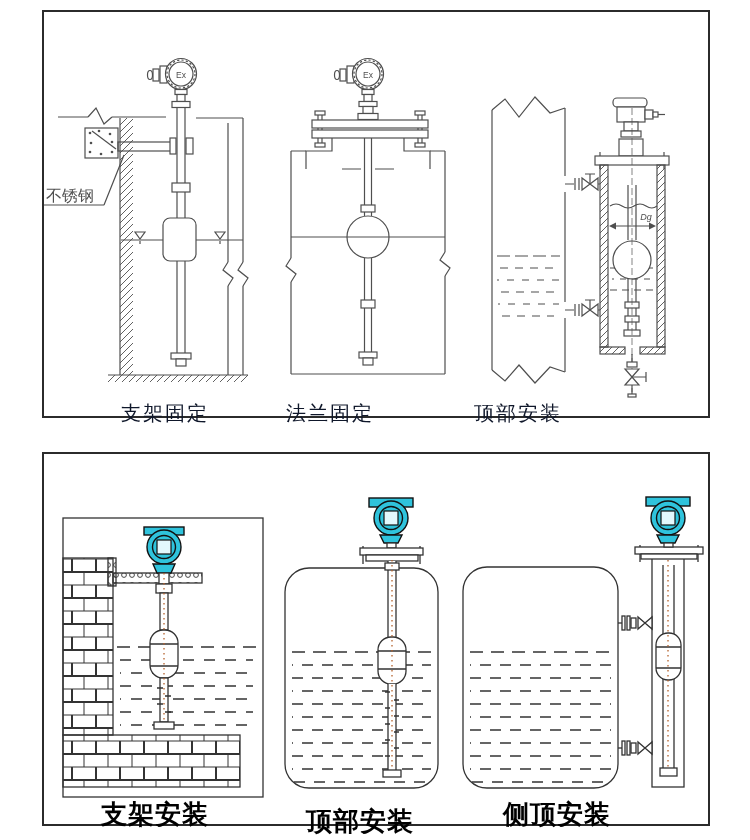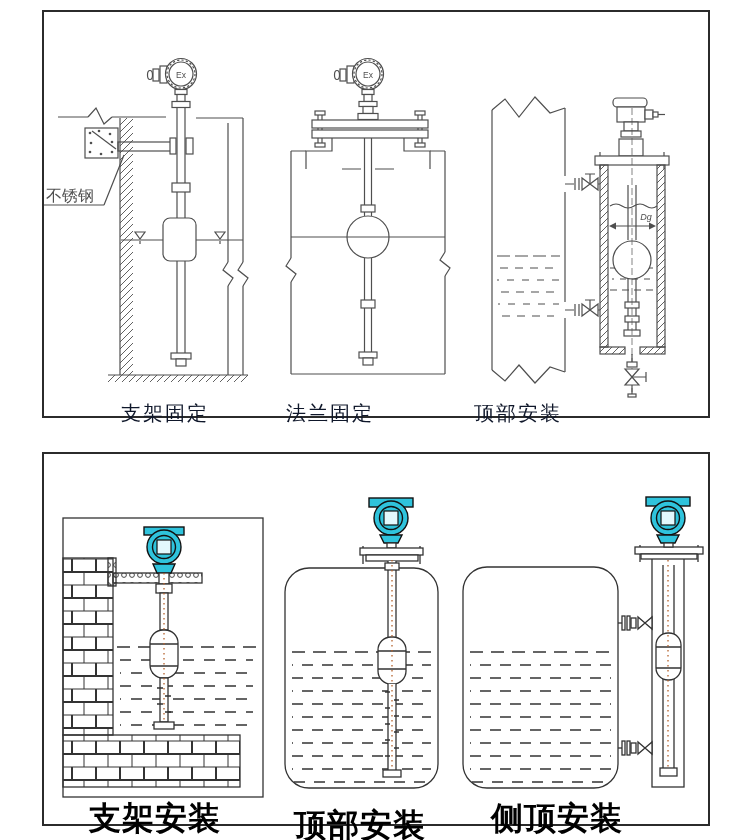--- a/index.html
+++ b/index.html
@@ -4,21 +4,21 @@
 <style>
   html,body{margin:0;padding:0;background:#ffffff;}
   .canvas{position:relative;width:750px;height:840px;background:#ffffff;overflow:hidden;
           font-family:"Liberation Sans",sans-serif;}
   .panel{position:absolute;background:#ffffff;border:2px solid #2b2b2b;}
   #panel-top{left:42px;top:10px;width:664px;height:404px;}
   #panel-bottom{left:42px;top:452px;width:664px;height:370px;}
   .panel svg{position:absolute;left:0;top:0;}
   .cap{position:absolute;text-align:center;white-space:nowrap;}
   .cap-top{font-size:20px;font-weight:400;color:#0f172a;letter-spacing:2px;margin-top:8px;}
-  .cap-bot{font-size:32px;font-weight:900;color:#000000;letter-spacing:1px;}
+  .cap-bot{font-size:26px;font-weight:900;color:#000000;letter-spacing:1px;}
   
   .t{stroke:#4f4f4f;fill:none;stroke-width:1.2px;}
   .b{stroke:#333333;fill:none;stroke-width:1.3px;}
   .wf{fill:#ffffff;}
   .cy{fill:#2fc3dc;stroke:#111111;stroke-width:1.4px;}
   .win{fill:#e3f8fd;stroke:#111111;stroke-width:1.2px;}
   .dot{stroke:#b4622d;stroke-width:1.3px;fill:none;stroke-dasharray:1.5 3.5;}
   text{stroke:none;}
 </style>
 </head>

